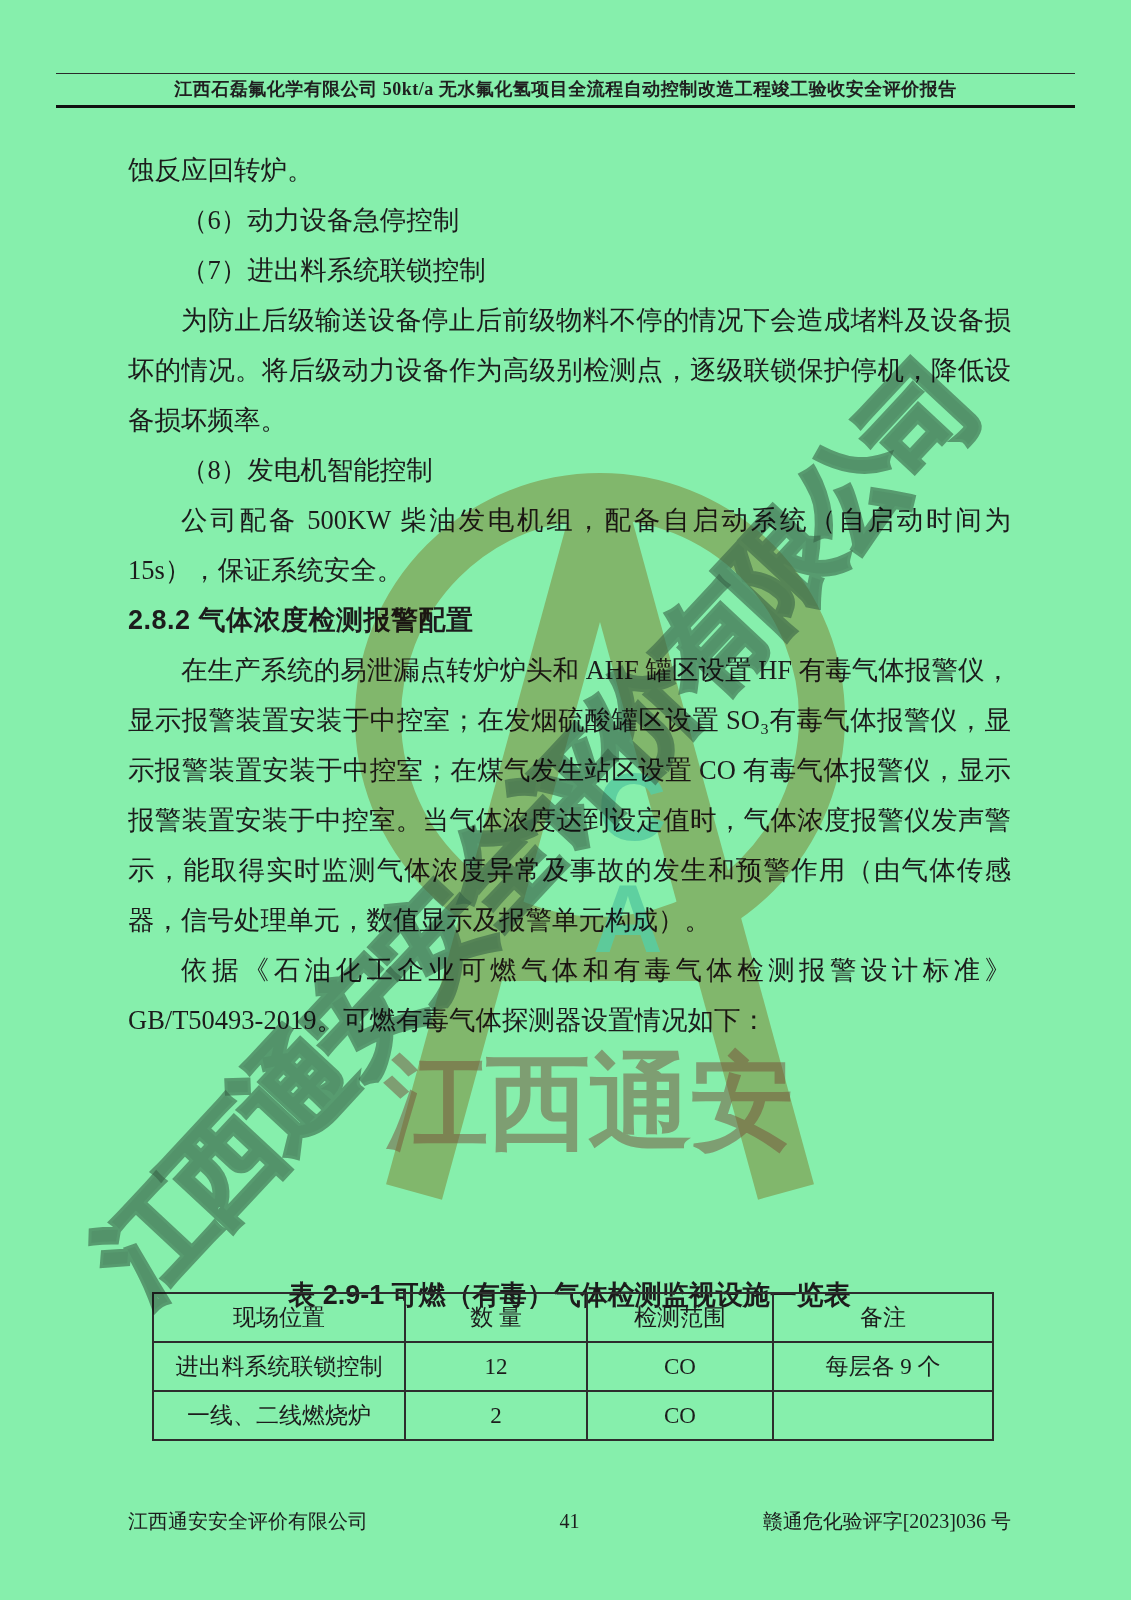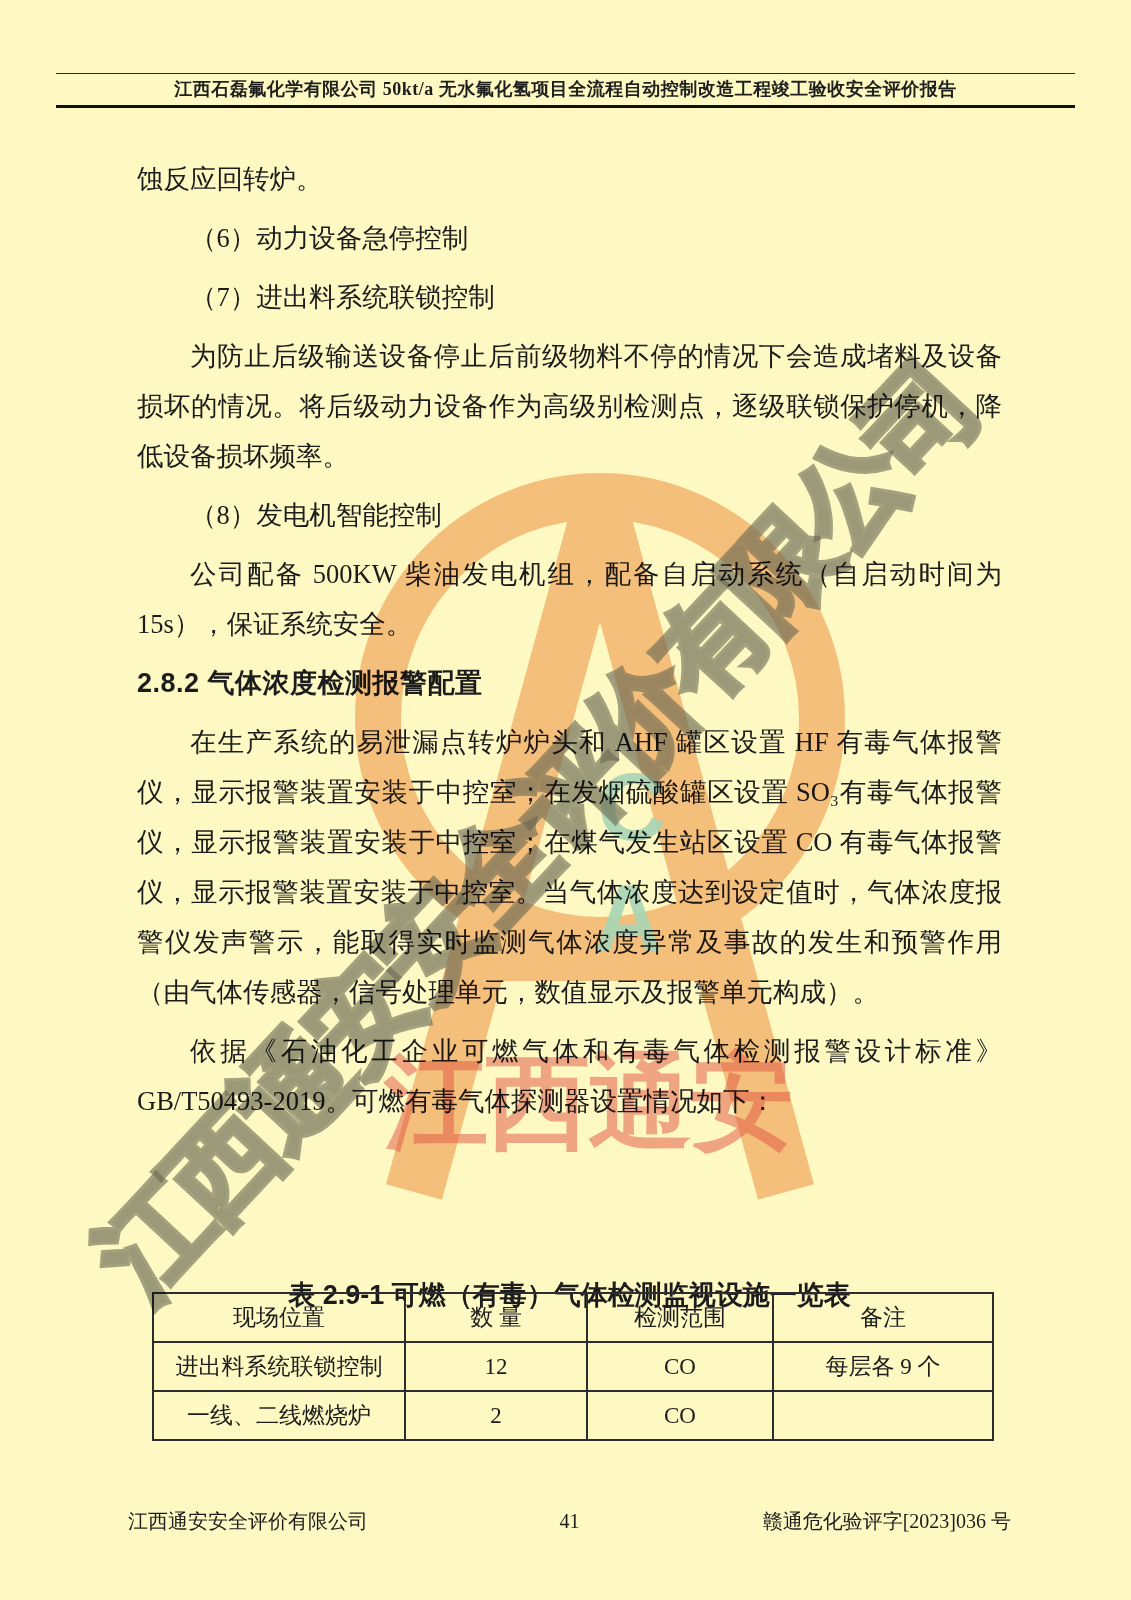--- a/index.html
+++ b/index.html
@@ -1,37 +1,37 @@
 <!DOCTYPE html>
 <html><head>
 <meta charset="utf-8">
 <style>
   html,body{margin:0;padding:0;background:#e8e8e8;}
   #page{
     position:relative;
     width:1131px;height:1600px;
-    background:#fef9c3;
+    background:#86efac;
     overflow:hidden;
     font-family:"Liberation Serif","DejaVu Serif",serif;
     color:#1c1c1c;
   }
   
   .hdr-rule-thin{position:absolute;left:56px;right:56px;top:73px;height:0;border-top:1.5px solid #2a2a2a;}
   .hdr-title{
     position:absolute;left:56px;right:56px;top:77px;height:26px;
     text-align:center;font-size:18px;font-weight:600;letter-spacing:.5px;
     white-space:nowrap;color:#1f1f1f;
   }
   .hdr-rule-thick{position:absolute;left:56px;right:56px;top:105px;height:0;border-top:3.5px solid #111;}
   
   .content{
     position:absolute;left:128px;top:145px;width:883px;height:1100px;
     font-size:26.5px;line-height:50px;text-align:justify;overflow:hidden;
   }
-  .content p{margin:9px;padding:0;}
+  .content p{margin:0;padding:0;}
   .indent{text-indent:2em;}
   .sec-head{
     font-family:"Liberation Sans","DejaVu Sans",sans-serif;
     font-weight:bold;font-size:27px;letter-spacing:.5px;text-align:left;
   }
   
   .tbl-title{
     position:absolute;left:128px;width:883px;top:1272px;height:46px;
     text-align:center;font-family:"Liberation Sans","DejaVu Sans",sans-serif;
     font-weight:bold;font-size:27px;line-height:46px;

